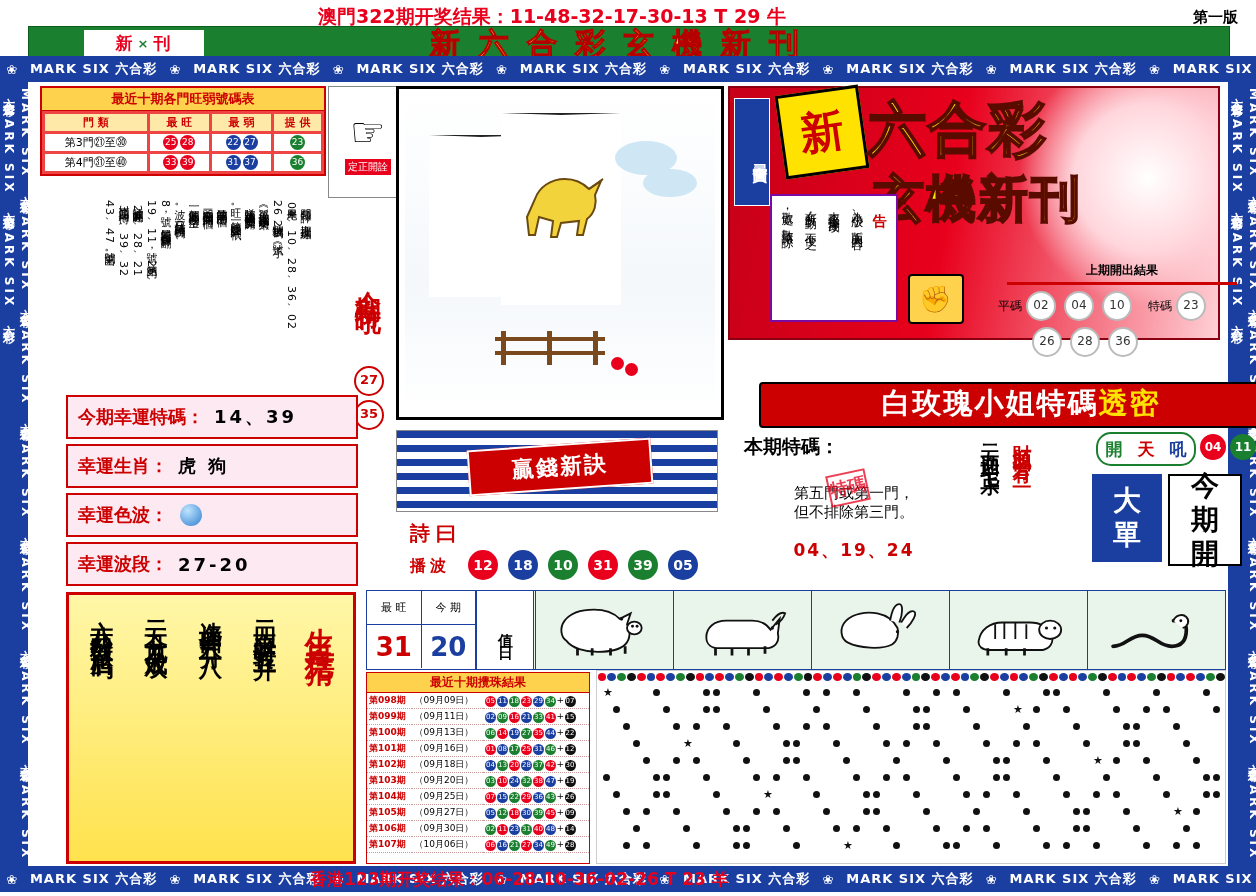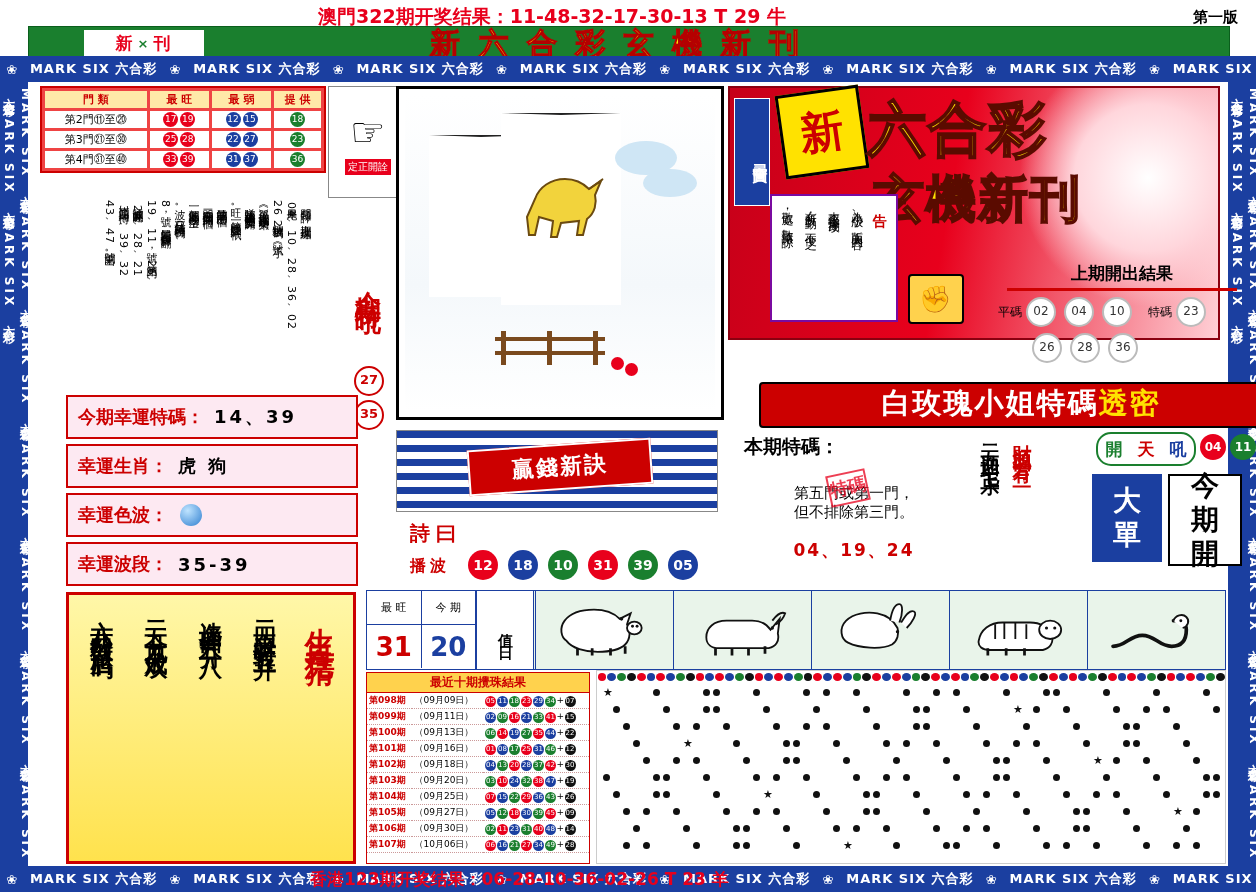--- a/index.html
+++ b/index.html
@@ -116,21 +116,21 @@
   
   .notice{position:absolute;left:742px;top:112px;width:128px;height:128px;background:#fff;border:2px solid #7a0aa0;
       display:flex;flex-direction:row-reverse;justify-content:space-around;padding:6px 4px;box-sizing:border-box;}
   .notice .nc{writing-mode:vertical-rl;font-size:12px;color:#000;letter-spacing:2px;line-height:16px;}
   .notice .ntitle{color:#c00;font-weight:bold;font-size:14px;}
   .fist{position:absolute;left:880px;top:192px;width:52px;height:46px;background:#ffd24d;border:2px solid #000;border-radius:4px;
       display:flex;align-items:center;justify-content:center;font-size:26px;}
 
   
   .lastres{position:absolute;left:970px;top:180px;width:248px;height:120px;}
-  .lastres .ttl{font-size:17px;font-weight:bold;color:#000;text-align:center;}
+  .lastres .ttl{font-size:12px;font-weight:bold;color:#000;text-align:center;}
   .lastres .rule{width:230px;height:3px;background:#c00;margin:3px auto 6px;}
   .ball-o{display:inline-block;width:26px;height:26px;border-radius:50%;border:2px solid #bbb;background:#fff;
       font-size:12px;line-height:24px;text-align:center;color:#333;margin:0 4px;}
   .lab{font-size:12px;color:#000;}
 
   
   .rose{position:absolute;left:731px;top:300px;width:520px;height:42px;background:#c00;border:2px solid #000;border-radius:4px;
       display:flex;align-items:flex-start;justify-content:center;}
   .rose span{font-size:29px;font-weight:bold;color:#fff;letter-spacing:2px;}
   .rose .hl{color:#ffe200;}
@@ -270,33 +270,28 @@
   <div class="rail left">
       <div class="vtext" id="rail-left-text">MARK SIX 六合彩 MARK SIX 六合彩 MARK SIX 六合彩 MARK SIX 六合彩 MARK SIX 六合彩 MARK SIX 六合彩 MARK SIX 六合彩 MARK SIX 六合彩 MARK SIX 六合彩 </div>
     </div>
   <div class="rail right">
       <div class="vtext" id="rail-right-text">MARK SIX 六合彩 MARK SIX 六合彩 MARK SIX 六合彩 MARK SIX 六合彩 MARK SIX 六合彩 MARK SIX 六合彩 MARK SIX 六合彩 MARK SIX 六合彩 MARK SIX 六合彩 </div>
     </div>
 
   <div class="content">
 
     <div class="tbl-wrap">
+      <div class="tbl-title">最近十期各門旺弱號碼表</div>
       <table class="mn" id="door-table">
           <tbody>
             <tr>
               <th>門 類</th>
               <th>最 旺</th>
               <th>最 弱</th>
               <th>提 供</th>
-            </tr>
-            <tr>
-              <td>第2門<span class="cellnum">⑪至⑳</span></td>
-              <td><span class="redball">17</span><span class="redball">19</span></td>
-              <td><span class="blueball">12</span><span class="blueball">15</span></td>
-              <td><span class="greenball">18</span></td>
             </tr>
             <tr>
               <td>第3門<span class="cellnum">㉑至㉚</span></td>
               <td><span class="redball">25</span><span class="redball">28</span></td>
               <td><span class="blueball">22</span><span class="blueball">27</span></td>
               <td><span class="greenball">23</span></td>
             </tr>
             <tr>
               <td>第4門<span class="cellnum">㉛至㊵</span></td>
               <td><span class="redball">33</span><span class="redball">39</span></td>
@@ -343,21 +338,21 @@
     <div class="lucky l2">
       <span class="lbl">幸運生肖：</span>
       <span class="val">虎  狗</span>
     </div>
     <div class="lucky l3">
       <span class="lbl">幸運色波：</span>
       <span class="colorball"></span>
     </div>
     <div class="lucky l4">
       <span class="lbl">幸運波段：</span>
-      <span class="val">35-39</span>
+      <span class="val">27-20</span>
     </div>
 
     <div class="poem" id="poem-box">
         <div class="pc big">生肖竞猜</div>
         <div class="pc">二四来时转五并</div>
         <div class="pc">选择四五分一八</div>
         <div class="pc">二五合九不成双</div>
         <div class="pc">六八两数做后码</div>
       </div>
 

